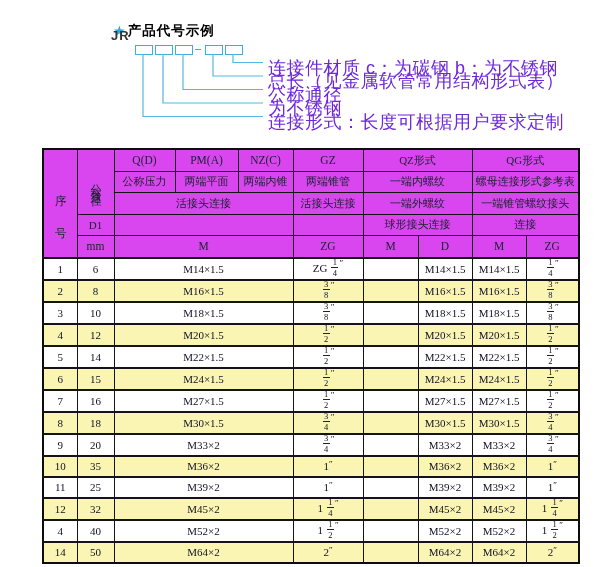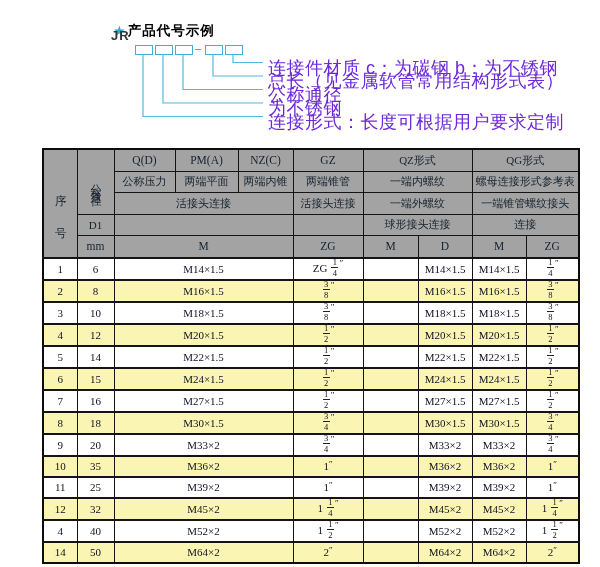--- a/index.html
+++ b/index.html
@@ -25,21 +25,21 @@
     font-style:italic; font-weight:bold; font-size:19px; color:#000; letter-spacing:3px; }
 
   
   table.spec { position:absolute; left:42px; top:148px; width:536px;
     border-collapse:collapse; table-layout:fixed; }
   table.spec th, table.spec td {
     border:1.5px solid #141414; padding:0 1px; text-align:center; vertical-align:middle;
     font-weight:normal; overflow:hidden; white-space:nowrap;
   }
   table.spec { border:2.5px solid #0d0d0d; }
-  table.spec thead th { background:#a3a3a3; height:20.5px; font-size:11px; color:#15222e; }
+  table.spec thead th { background:#d946ef; height:20.5px; font-size:11px; color:#15222e; }
   table.spec thead th.latin { font-size:11.5px; }
   table.spec tbody td { height:19.1px; font-size:11px; color:#101024; background:#fff; border-top-width:2px; }
   table.spec tbody tr.row-yellow td { background:#fbf5b3; }
 
   .v-text span { writing-mode:vertical-lr; text-orientation:upright; display:inline-block; }
   .seq-cell span { letter-spacing:34px; margin-bottom:-34px; font-size:11.5px; }
   .dia-cell span { letter-spacing:4px; margin-bottom:-4px; }
 
   .frac { display:inline-flex; flex-direction:column; vertical-align:middle;
     line-height:1; font-size:8.5px; text-align:center; margin:0 1px; position:relative; top:-1px; }

